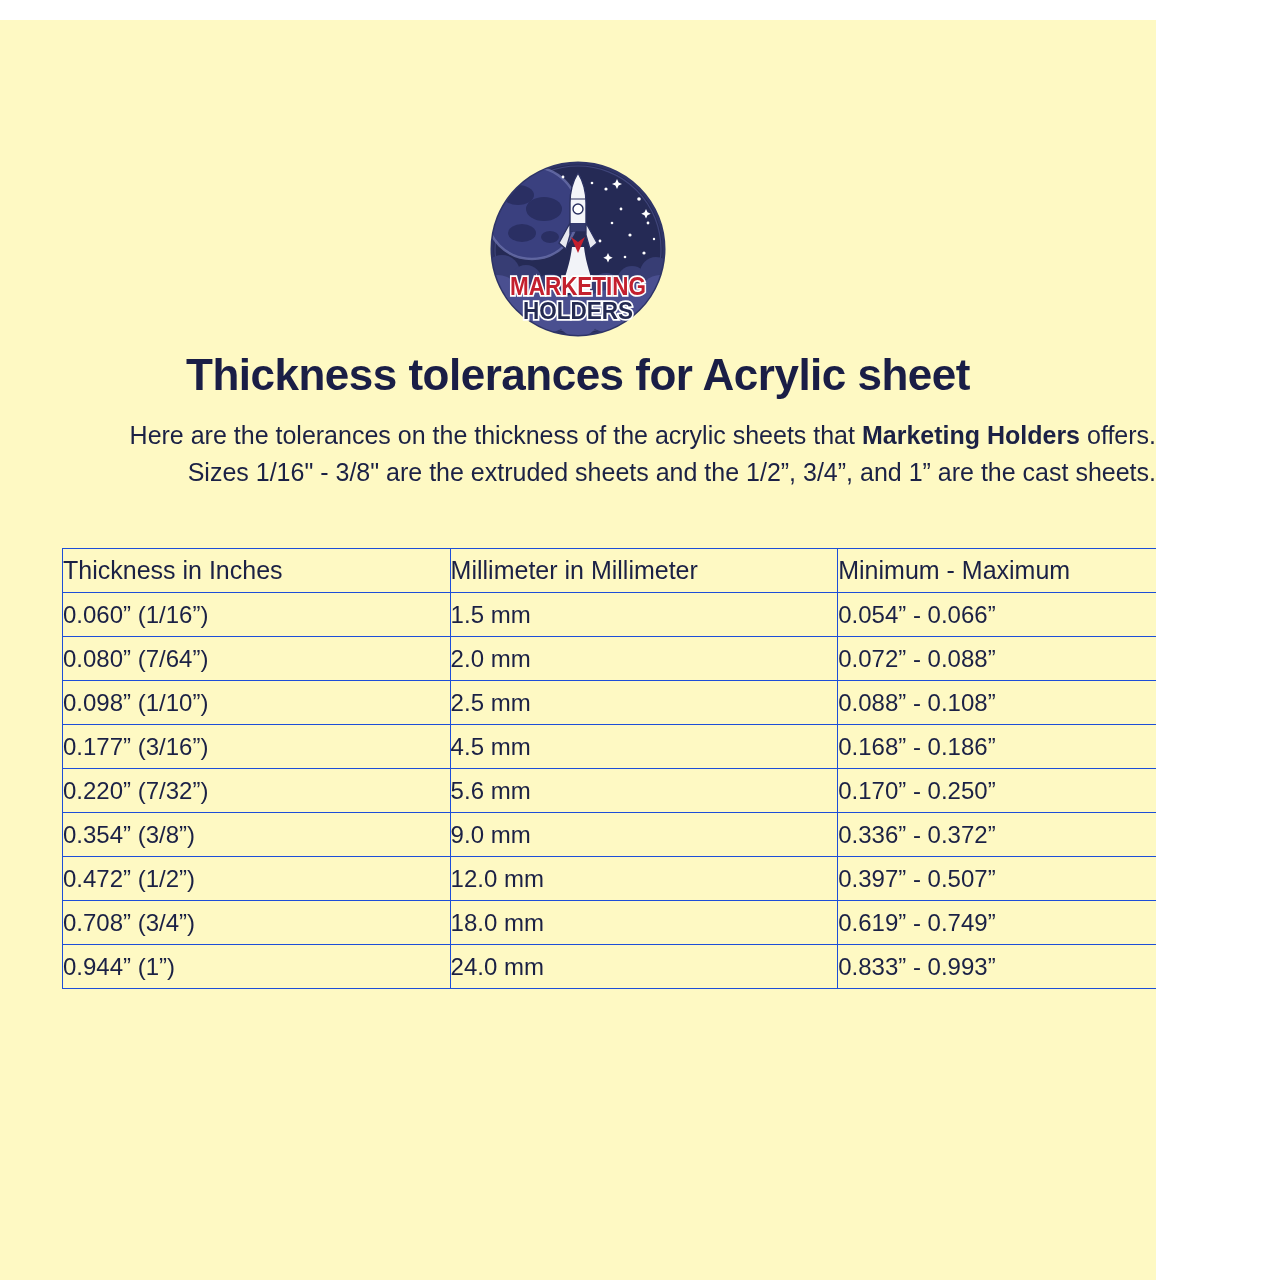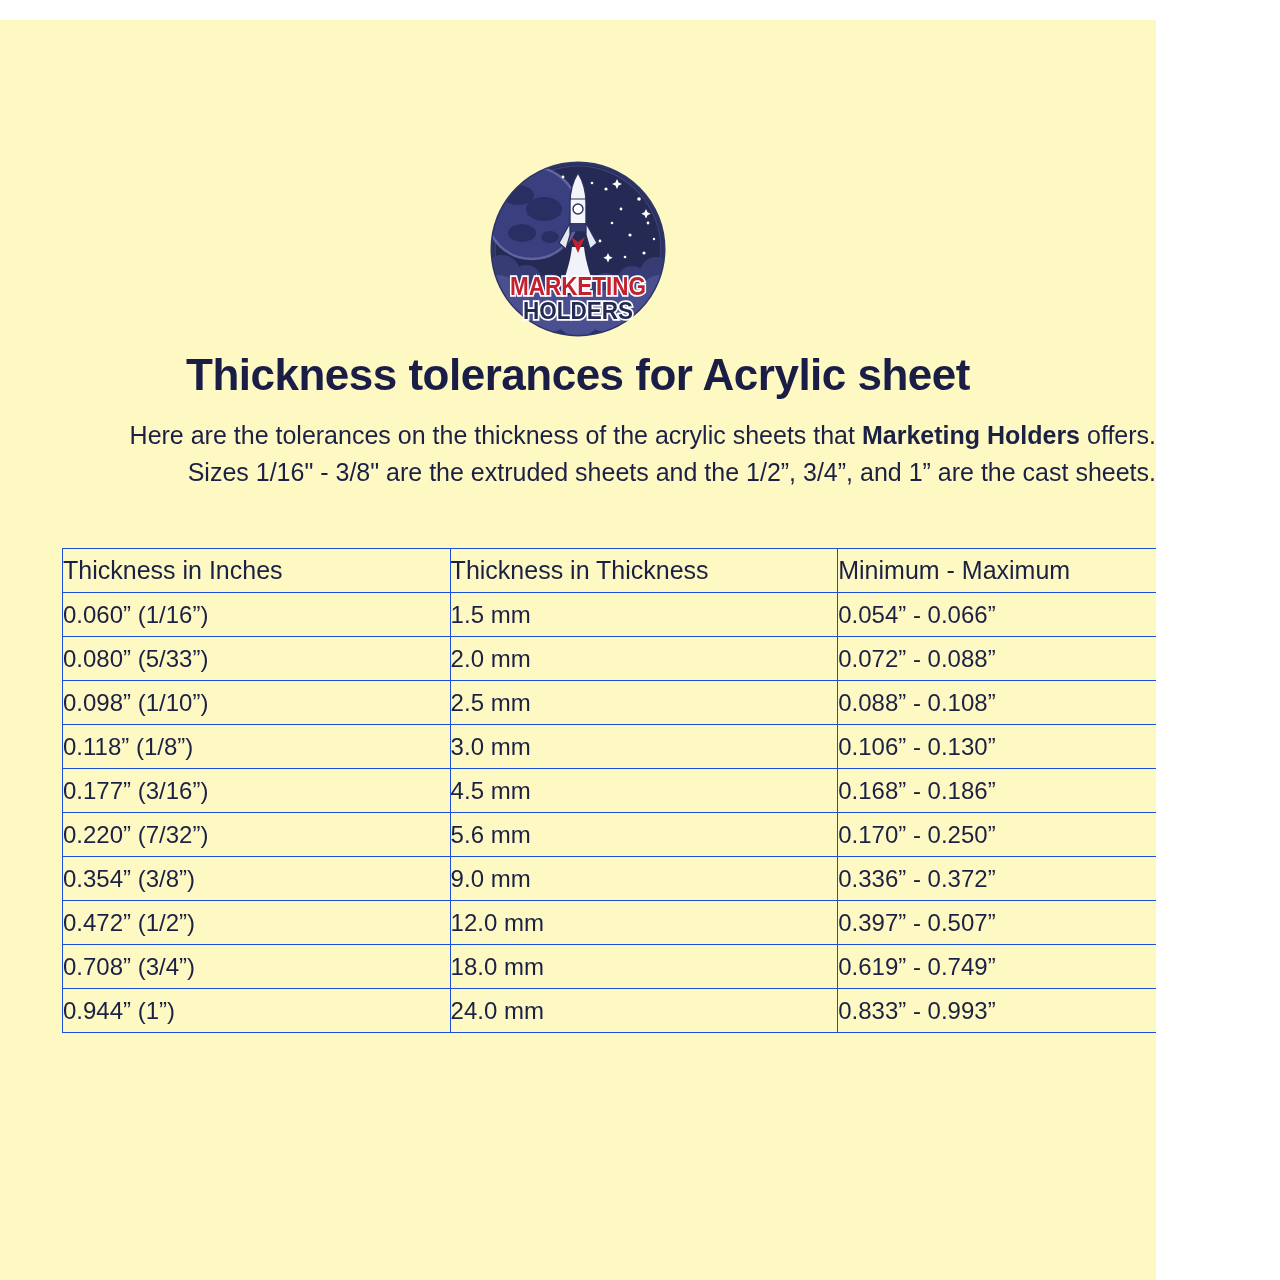--- a/index.html
+++ b/index.html
@@ -158,46 +158,41 @@
 
   <table class="tolerance-table">
     <colgroup>
       <col style="width:33.56%">
         <col style="width:33.56%">
         <col style="width:32.88%">
     </colgroup>
     <thead>
       <tr>
         <th>Thickness in Inches</th>
-        <th>Thickness in Thickness</th>
+        <th>Millimeter in Millimeter</th>
         <th>Minimum - Maximum</th>
       </tr>
     </thead>
     <tbody>
       <tr>
         <td>0.060” (1/16”)</td>
         <td>1.5 mm</td>
         <td>0.054” - 0.066”</td>
       </tr>
       <tr>
-        <td>0.080” (5/33”)</td>
+        <td>0.080” (7/64”)</td>
         <td>2.0 mm</td>
         <td>0.072” - 0.088”</td>
       </tr>
       <tr>
         <td>0.098” (1/10”)</td>
         <td>2.5 mm</td>
         <td>0.088” - 0.108”</td>
       </tr>
       <tr>
-        <td>0.118” (1/8”)</td>
-        <td>3.0 mm</td>
-        <td>0.106” - 0.130”</td>
-      </tr>
-      <tr>
         <td>0.177” (3/16”)</td>
         <td>4.5 mm</td>
         <td>0.168” - 0.186”</td>
       </tr>
       <tr>
         <td>0.220” (7/32”)</td>
         <td>5.6 mm</td>
         <td>0.170” - 0.250”</td>
       </tr>
       <tr>

